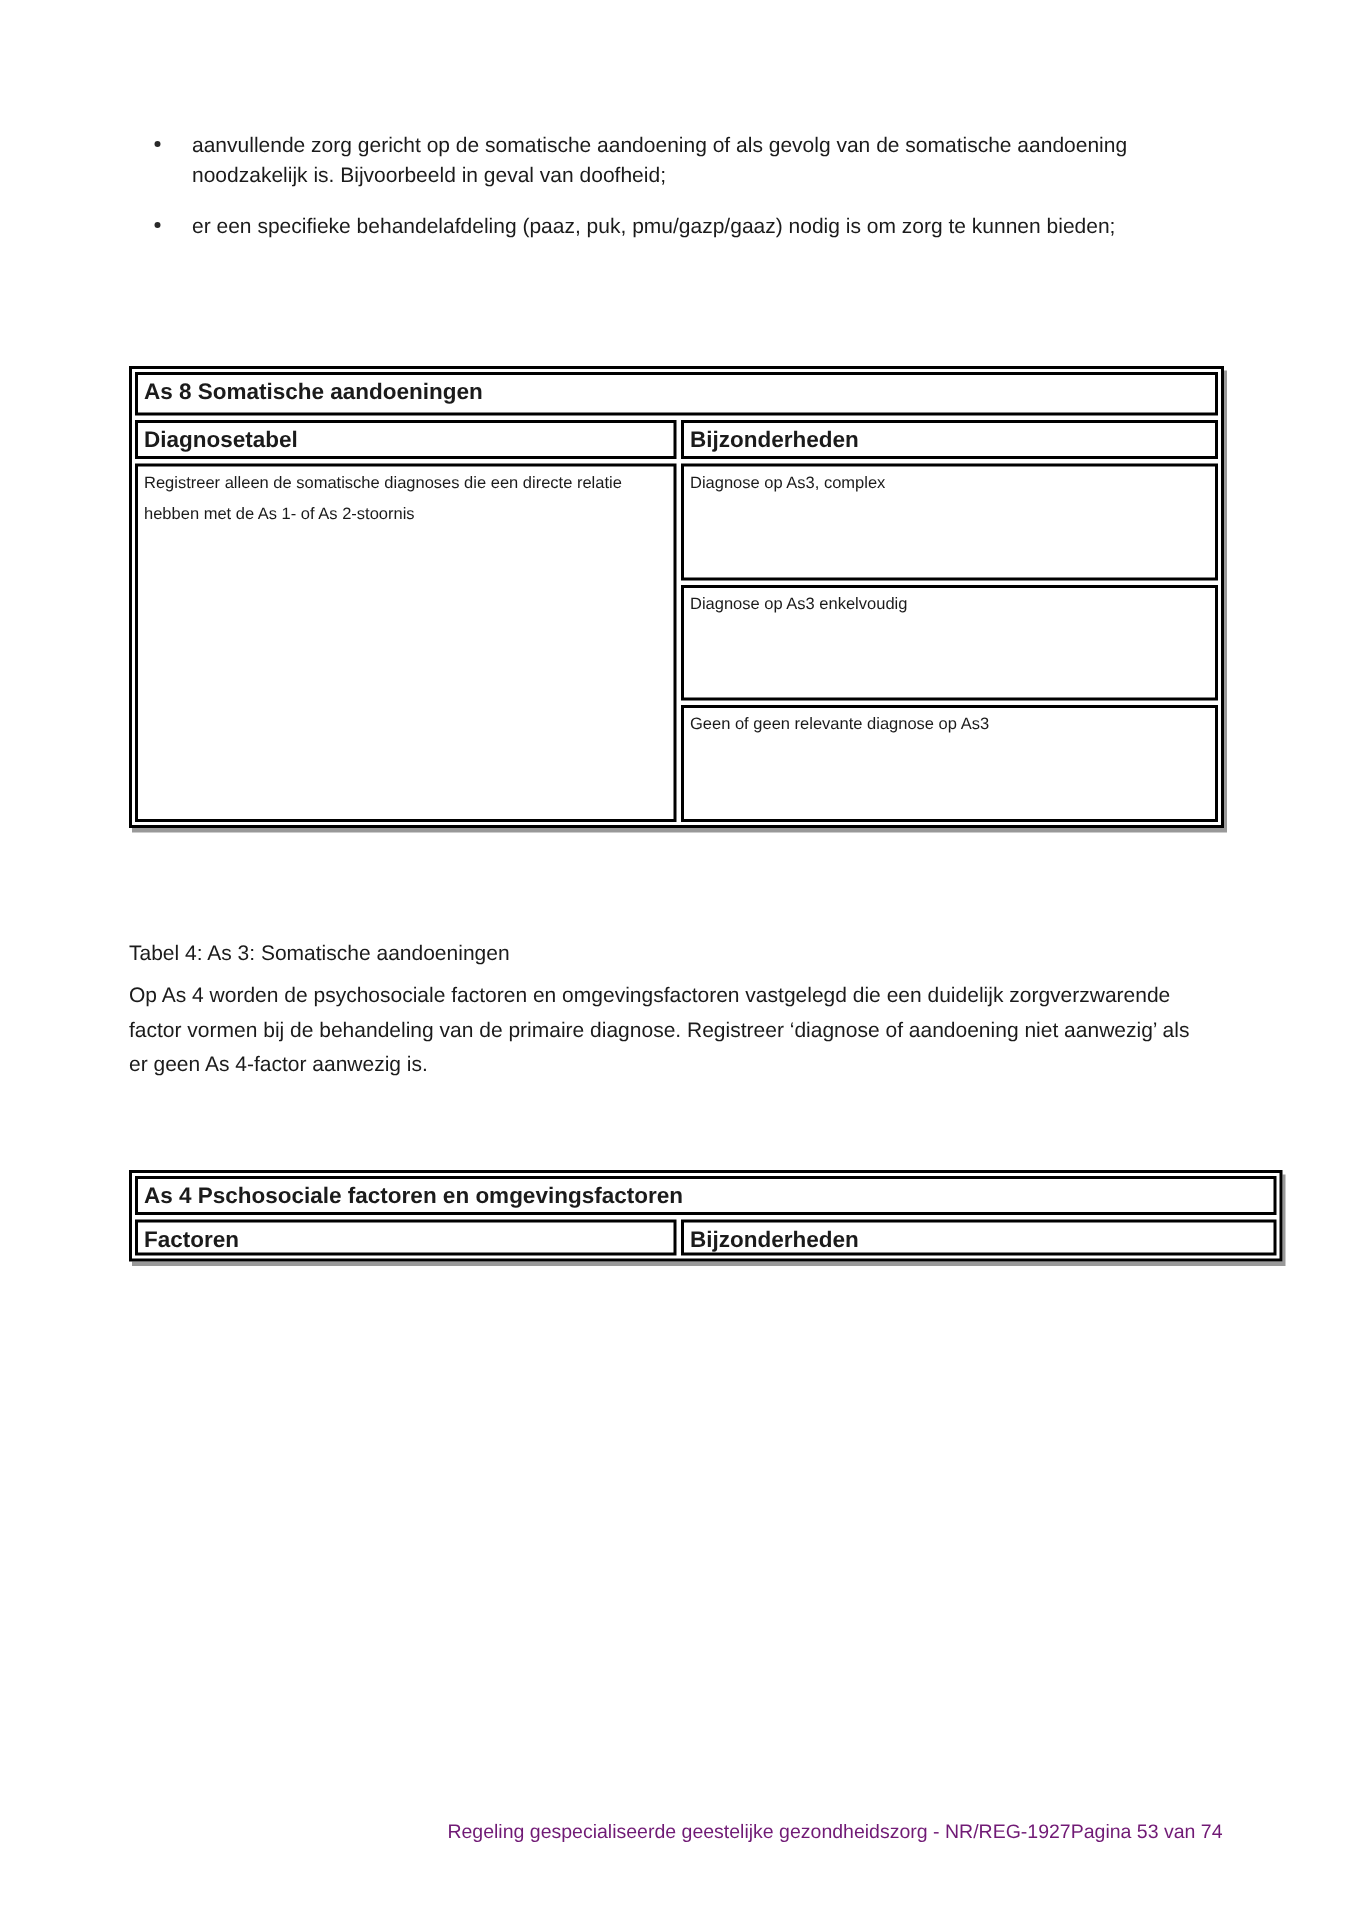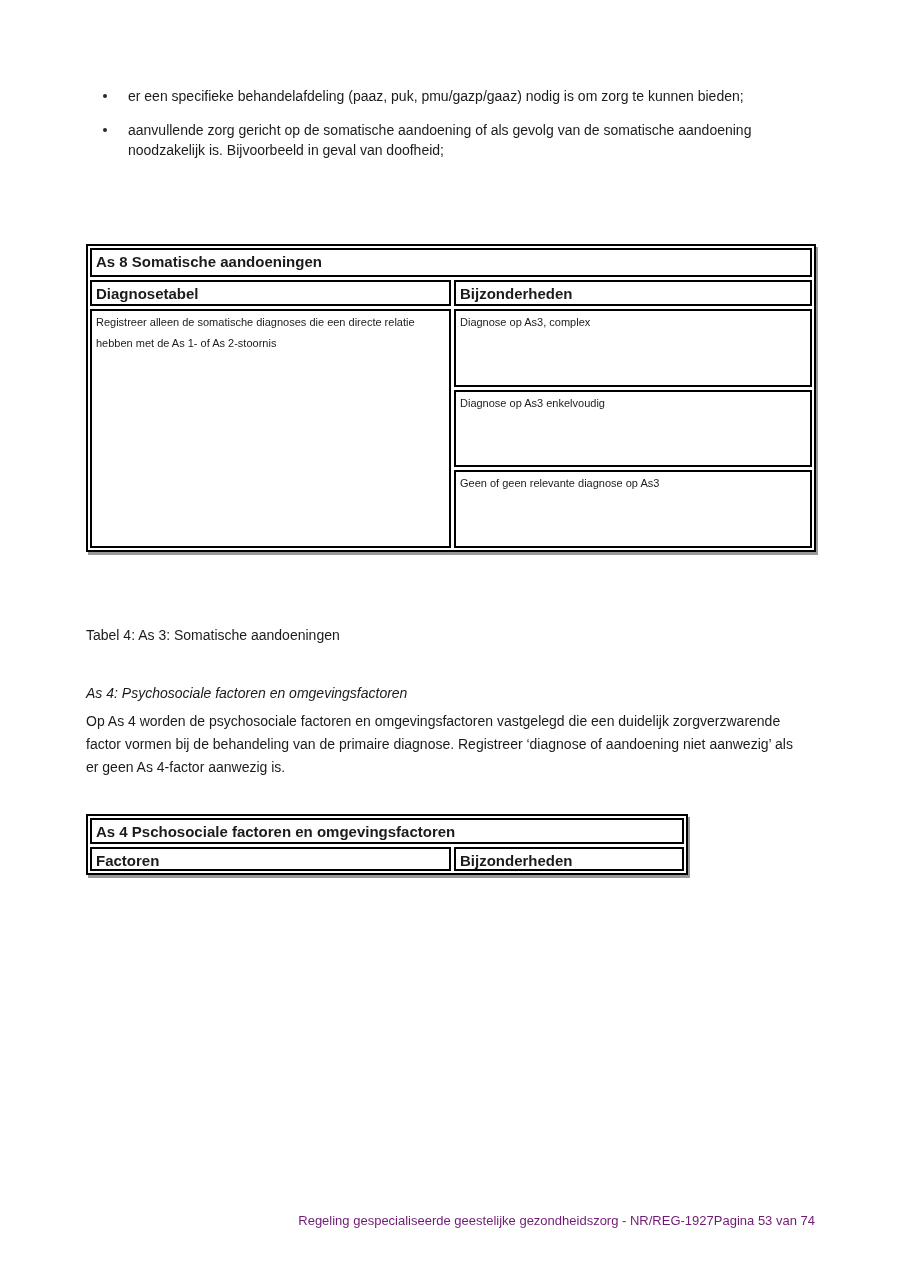--- a/index.html
+++ b/index.html
@@ -41,22 +41,22 @@
     display: grid;
     gap: 3px;
   }
   .tbl-as3 {
     margin-top: 84px;
     width: 730px;
     grid-template-columns: 361px 1fr;
     grid-template-rows: 29px 26px 78px 77px 78px;
   }
   .tbl-as4 {
-    margin-top: 35px;
-    width: 602px;
+    margin-top: 59px;
+    width: 769px;
     grid-template-columns: 361px 1fr;
     grid-template-rows: 26px 24px;
   }
   .cell {
     border: 2px solid #000;
     background: #fff;
     font-size: 11px;
     line-height: 21px;
     padding: 1px 4px;
     overflow: hidden;
@@ -77,37 +77,36 @@
     font-size: 13px;
     color: #701a75;
   }
 </style>
 </head>
 <body>
 
 <div class="content">
 
   <ul class="bullets">
+    <li>aanvullende zorg gericht op de somatische aandoening of als gevolg van de somatische aandoening noodzakelijk is. Bijvoorbeeld in geval van doofheid;</li>
     <li>er een specifieke behandelafdeling (paaz, puk, pmu/gazp/gaaz) nodig is om zorg te kunnen bieden;</li>
-    <li>aanvullende zorg gericht op de somatische aandoening of als gevolg van de somatische aandoening noodzakelijk is. Bijvoorbeeld in geval van doofheid;</li>
   </ul>
 
   <div class="tbl tbl-as3">
     <div class="cell title">As 8 Somatische aandoeningen</div>
     <div class="cell head">Diagnosetabel</div>
     <div class="cell head">Bijzonderheden</div>
     <div class="cell">Diagnose op As3, complex</div>
     <div class="cell tall">Registreer alleen de somatische diagnoses die een directe relatie hebben met de As 1- of As 2-stoornis</div>
     <div class="cell">Diagnose op As3 enkelvoudig</div>
     <div class="cell">Geen of geen relevante diagnose op As3</div>
   </div>
 
   <div class="caption">Tabel 4: As 3: Somatische aandoeningen</div>
 
-  <div class="as4-head">As 4: Psychosociale factoren en omgevingsfactoren</div>
 
   <div class="para">Op As 4 worden de psychosociale factoren en omgevingsfactoren vastgelegd die een duidelijk zorgverzwarende factor vormen bij de behandeling van de primaire diagnose. Registreer ‘diagnose of aandoening niet aanwezig’ als er geen As 4-factor aanwezig is.</div>
 
   <div class="tbl tbl-as4">
     <div class="cell title">As 4 Pschosociale factoren en omgevingsfactoren</div>
     <div class="cell head">Factoren</div>
     <div class="cell head">Bijzonderheden</div>
   </div>
 
 </div>

